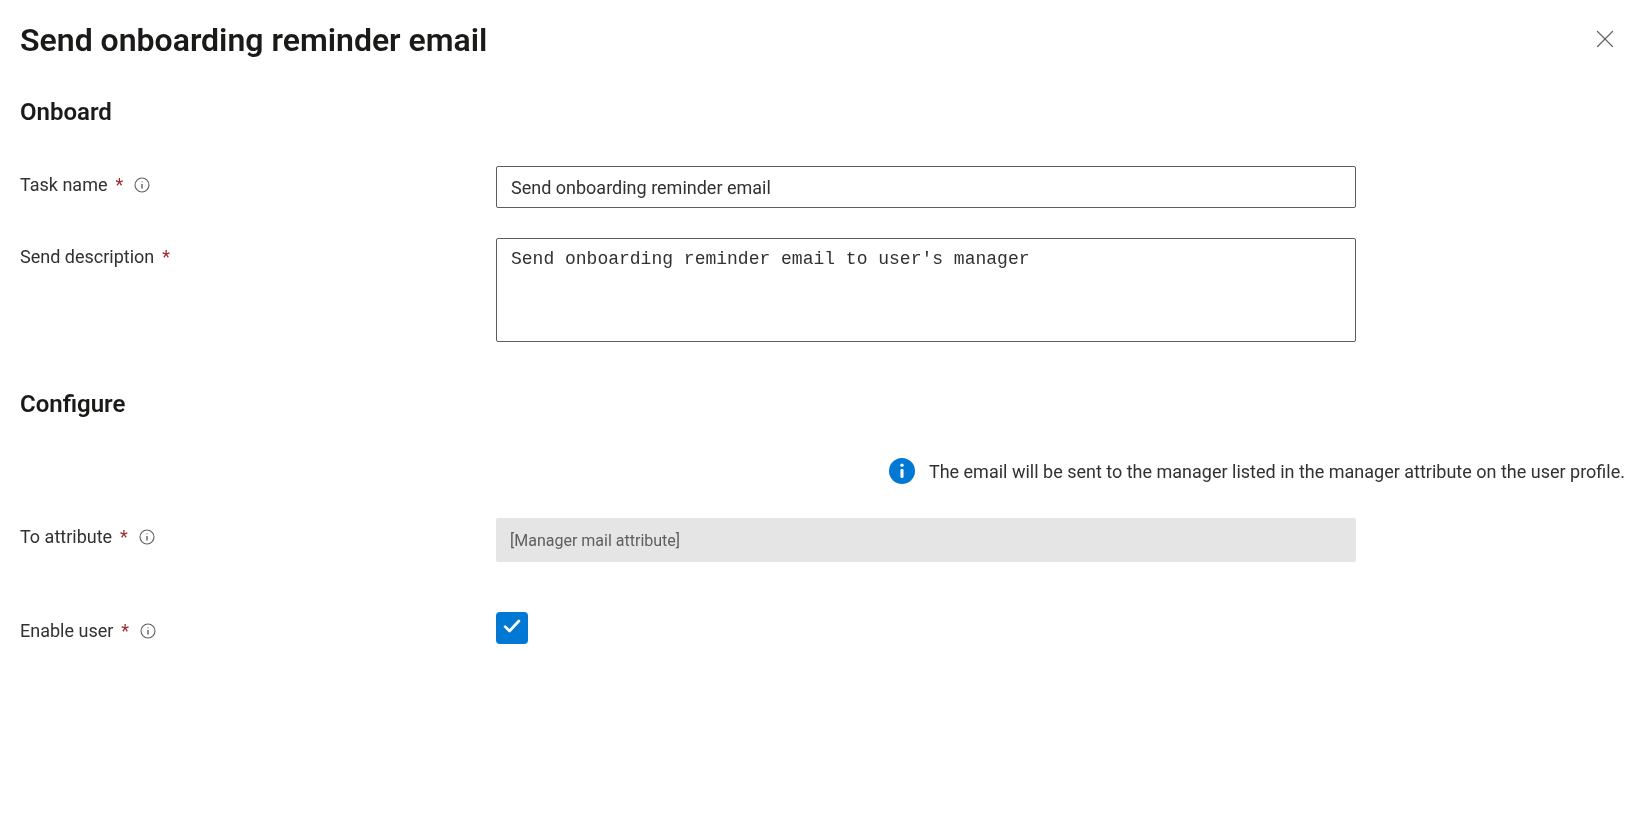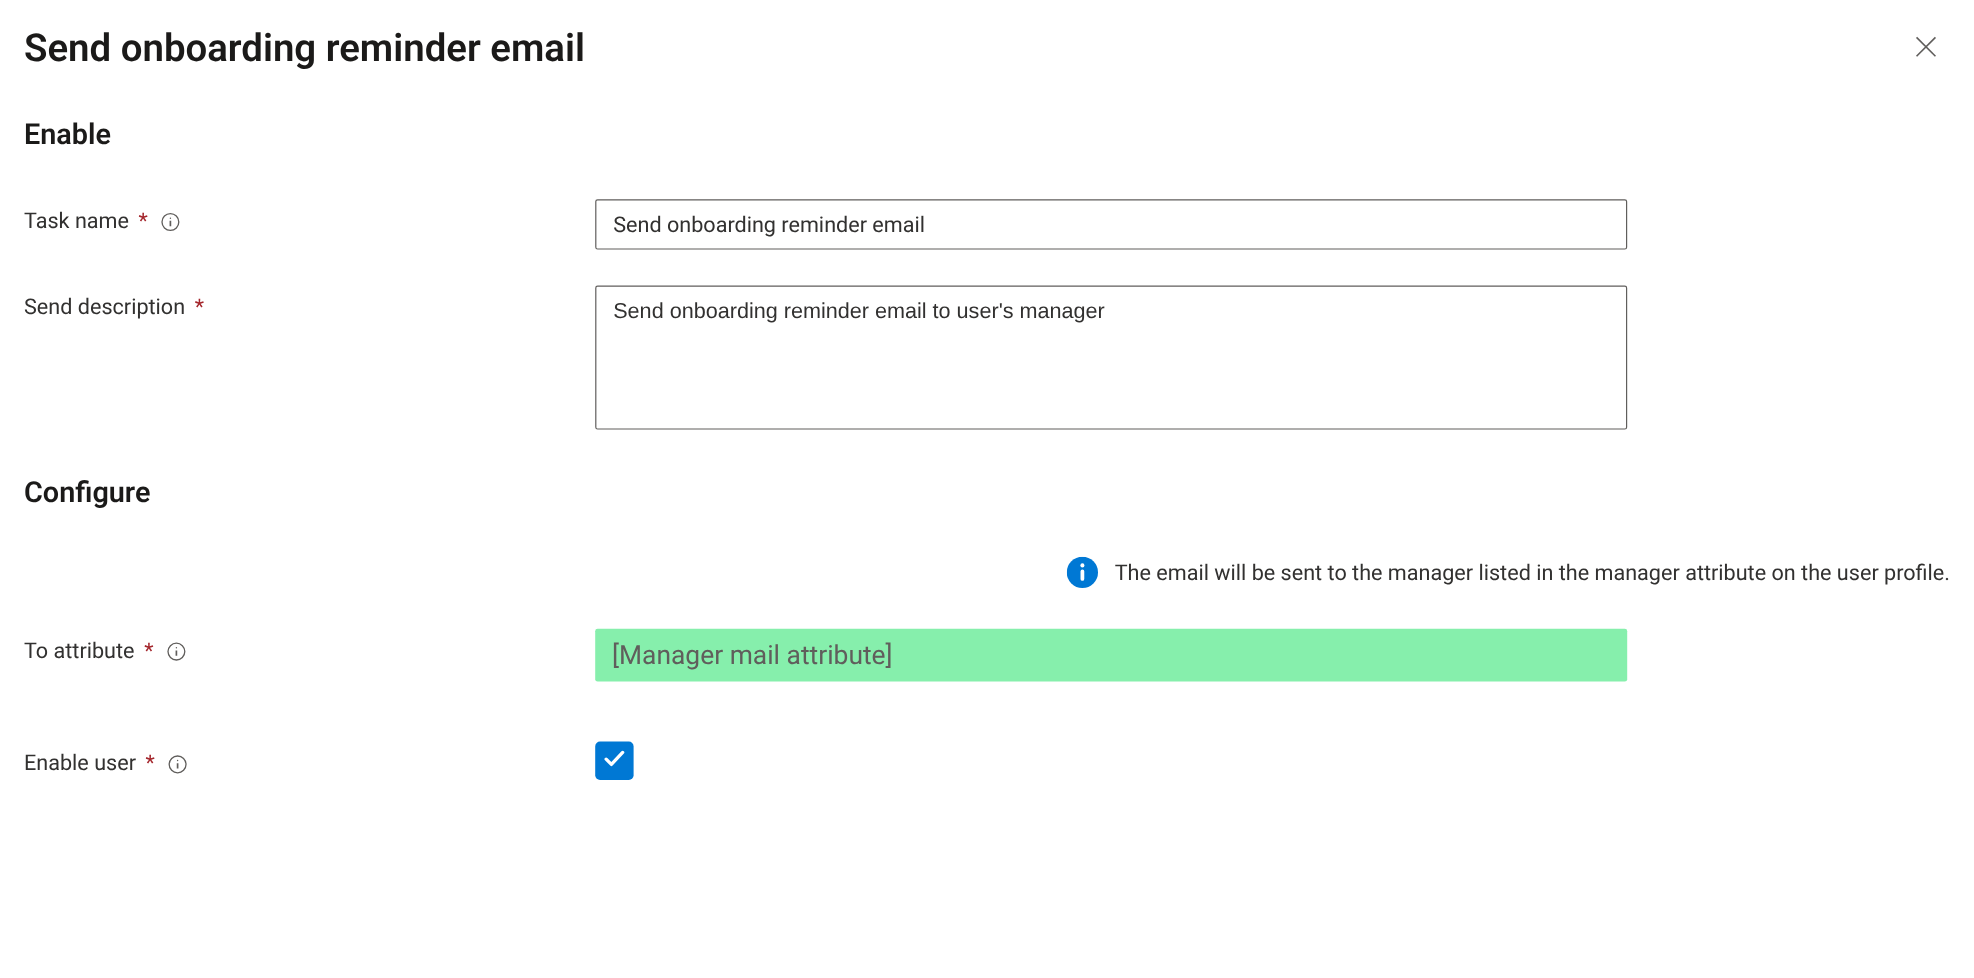--- a/index.html
+++ b/index.html
@@ -94,26 +94,26 @@
       padding: 8px 14px;
       font-size: 18px;
       border: 1px solid #605e5c;
       border-radius: 2px;
       font-family: inherit;
       color: #323130;
       background: #ffffff;
     }
     .textarea-input {
       width: 100%;
-      height: 120px;
+      height: 104px;
       padding: 10px 14px;
       font-size: 18px;
       border: 1px solid #605e5c;
       border-radius: 2px;
-      font-family: Liberation Sans, sans-serif;
+      font-family: Liberation Mono, monospace;
       color: #323130;
       background: #ffffff;
       resize: none;
     }
     .info-message {
       display: flex;
       align-items: center;
       gap: 14px;
       margin-bottom: 34px;
       font-size: 18px;
@@ -122,22 +122,22 @@
     }
     .info-message-icon {
       width: 26px;
       height: 26px;
       flex-shrink: 0;
     }
     .readonly-field {
       width: 100%;
       height: 44px;
       padding: 10px 14px;
-      font-size: 22px;
-      background: #86efac;
+      font-size: 16px;
+      background: #e5e5e5;
       border: none;
       border-radius: 2px;
       color: #605e5c;
       display: flex;
       align-items: center;
     }
     .checkbox-wrapper {
       display: inline-flex;
       align-items: center;
       justify-content: center;
@@ -145,42 +145,42 @@
       height: 32px;
       background: #0078d4;
       border-radius: 4px;
       cursor: pointer;
     }
     .checkbox-wrapper svg {
       width: 20px;
       height: 20px;
     }
     .configure-spacer {
-      margin-top: 34px;
+      margin-top: 44px;
     }
     .enable-row {
       margin-top: 50px;
     }
   </style>
 </head>
 <body>
 
 <div class="header">
   <h1 class="page-title">Send onboarding reminder email</h1>
   <button class="close-btn" aria-label="Close">
     <span>
       <svg viewBox="0 0 16 16" fill="none" stroke="currentColor" stroke-width="1.2">
         <line x1="1" y1="1" x2="15" y2="15"></line>
         <line x1="15" y1="1" x2="1" y2="15"></line>
       </svg>
     </span>
   </button>
 </div>
 
-<h2 class="section-heading">Enable</h2>
+<h2 class="section-heading">Onboard</h2>
 
 <div class="form-row">
   <div class="form-label-cell">
     <span>Task name</span>
     <span class="required-asterisk">*</span>
     <span class="info-icon">
       <svg viewBox="0 0 16 16" fill="none" stroke="#605e5c" stroke-width="1.1">
         <circle cx="8" cy="8" r="7"></circle>
         <circle cx="8" cy="4.8" r="0.6" fill="#605e5c" stroke="none"></circle>
         <line x1="8" y1="7" x2="8" y2="11.5" stroke-width="1.4"></line>

